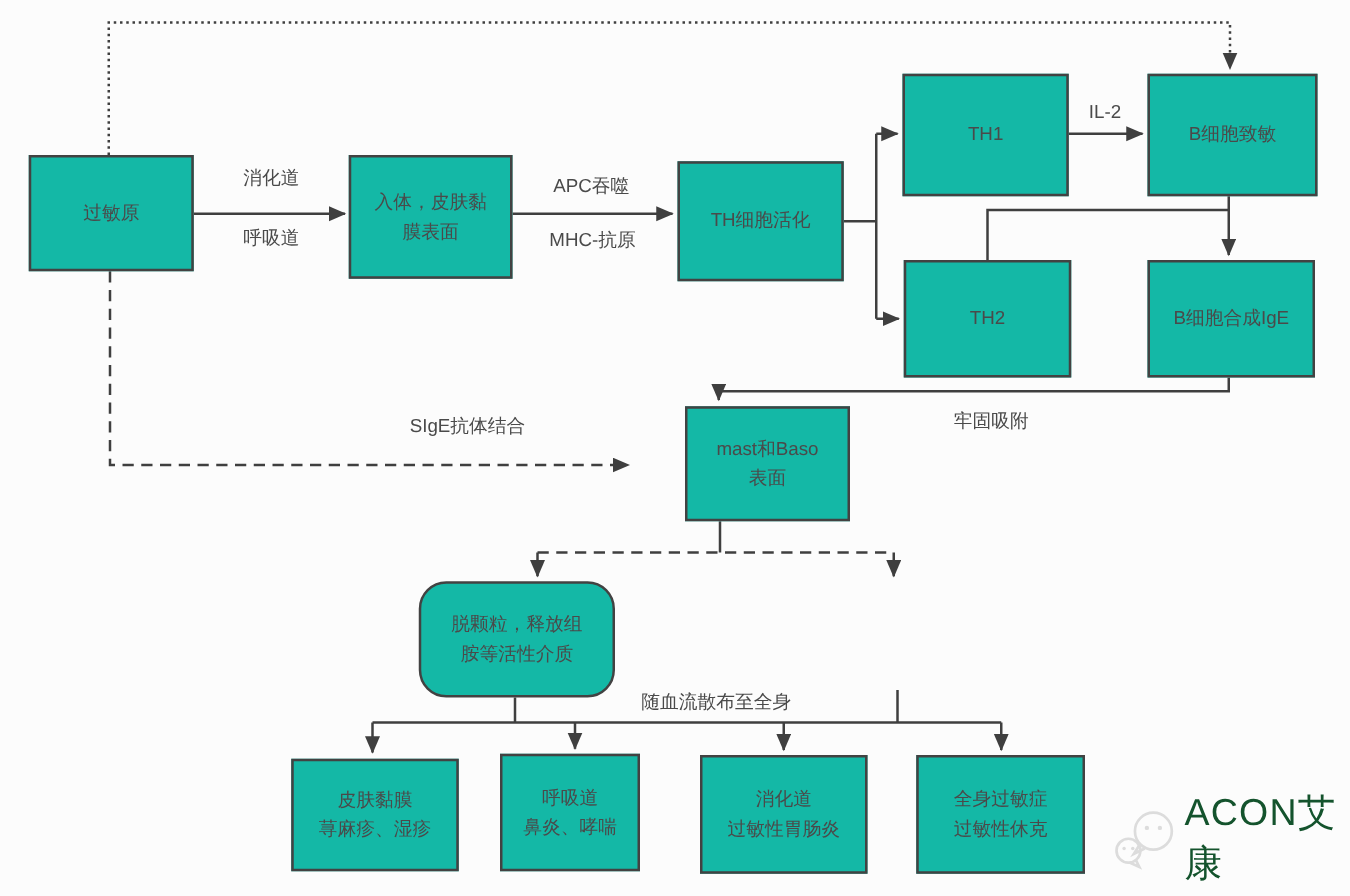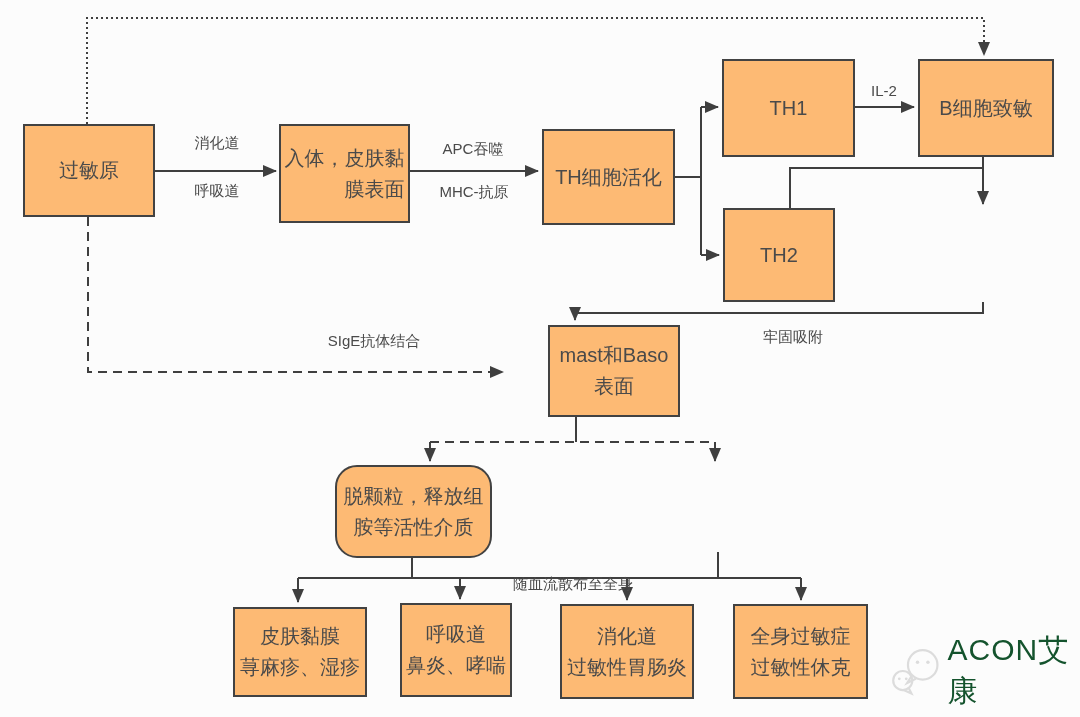--- a/index.html
+++ b/index.html
@@ -5,23 +5,23 @@
   html,body{margin:0;padding:0;background:#ffffff;}
   .canvas{
     position:relative;width:1080px;height:717px;background:#fcfcfc;
     font-family:"Liberation Sans","DejaVu Sans",sans-serif;color:#4a4a4a;overflow:hidden;
   }
   .wires{position:absolute;left:0;top:0;width:1080px;height:717px;}
   .wire{stroke:#3f3f3f;stroke-width:2;fill:none;}
   .dotted{stroke-dasharray:2 3;}
   .dashed{stroke-dasharray:9 6;}
   .node{
-    position:absolute;background:#fdba74;border:2px solid #424242;box-sizing:border-box;
+    position:absolute;background:#14b8a6;border:2px solid #424242;box-sizing:border-box;
     display:flex;align-items:center;justify-content:center;text-align:center;
-    font-size:20px;line-height:1.55;white-space:pre-line;color:#4a4a4a;
+    font-size:15px;line-height:1.55;white-space:pre-line;color:#4a4a4a;
   }
   .elabel{
     position:absolute;transform:translate(-50%,-50%);font-size:15px;color:#4a4a4a;
     white-space:nowrap;text-align:center;
   }
   .watermark{
     position:absolute;left:888px;top:630px;display:flex;align-items:center;gap:4px;
     color:#14532d;font-size:30px;letter-spacing:1px;user-select:none;
   }
 </style>
@@ -63,47 +63,48 @@
 
     <path class="wire" d="M412,558 L412,578 M718,552 L718,578"></path>
     <path class="wire" d="M298,578 L801,578"></path>
     <path class="wire" d="M298,578 L298,602" marker-end="url(#arrow)"></path>
     <path class="wire" d="M460,578 L460,599" marker-end="url(#arrow)"></path>
     <path class="wire" d="M627,578 L627,600" marker-end="url(#arrow)"></path>
     <path class="wire" d="M801,578 L801,600" marker-end="url(#arrow)"></path>
   </svg>
 
   <div class="node" style="left:23px;top:124px;width:132px;height:93px;">过敏原</div>
-  <div class="node" style="left:279px;top:124px;width:131px;height:99px;text-align:right;">入体，皮肤黏
+  <div class="node" style="left:279px;top:124px;width:131px;height:99px;">入体，皮肤黏
 膜表面</div>
   <div class="node" style="left:542px;top:129px;width:133px;height:96px;">TH细胞活化</div>
   <div class="node" style="left:722px;top:59px;width:133px;height:98px;">TH1</div>
   <div class="node" style="left:918px;top:59px;width:136px;height:98px;">B细胞致敏</div>
-  <div class="node" style="left:723px;top:208px;width:112px;height:94px;">TH2</div>
+  <div class="node" style="left:723px;top:208px;width:134px;height:94px;">TH2</div>
+  <div class="node" style="left:918px;top:208px;width:134px;height:94px;">B细胞合成IgE</div>
   <div class="node" style="left:510px;top:325px;width:132px;height:92px;margin-left:38px;">mast和Baso
 表面</div>
   <div class="node" style="left:335px;top:465px;width:157px;height:93px;border-radius:22px;">脱颗粒，释放组
 胺等活性介质</div>
   <div class="node" style="left:233px;top:607px;width:134px;height:90px;">皮肤黏膜
 荨麻疹、湿疹</div>
   <div class="node" style="left:400px;top:603px;width:112px;height:94px;">呼吸道
 鼻炎、哮喘</div>
   <div class="node" style="left:560px;top:604px;width:134px;height:95px;">消化道
 过敏性胃肠炎</div>
   <div class="node" style="left:733px;top:604px;width:135px;height:95px;">全身过敏症
 过敏性休克</div>
 
   <div class="elabel" style="left:217px;top:143px;">消化道</div>
   <div class="elabel" style="left:217px;top:191px;">呼吸道</div>
   <div class="elabel" style="left:473px;top:149px;">APC吞噬</div>
   <div class="elabel" style="left:474px;top:192px;">MHC-抗原</div>
   <div class="elabel" style="left:884px;top:90px;">IL-2</div>
   <div class="elabel" style="left:374px;top:341px;">SIgE抗体结合</div>
   <div class="elabel" style="left:793px;top:337px;">牢固吸附</div>
-  <div class="elabel" style="left:573px;top:584px;">随血流散布至全身</div>
+  <div class="elabel" style="left:573px;top:562px;">随血流散布至全身</div>
 
   <div class="watermark">
     <svg width="64" height="62" viewBox="0 0 64 62">
       <g fill="none" stroke="#dcdcdc" stroke-width="2.5">
         <circle cx="40" cy="24" r="17"></circle>
         <path d="M27 37 L22 45 L32 40"></path>
         <circle cx="17" cy="42" r="11"></circle>
         <path d="M24 51 L27 57 L18 53"></path>
       </g>
       <g fill="#dcdcdc">

